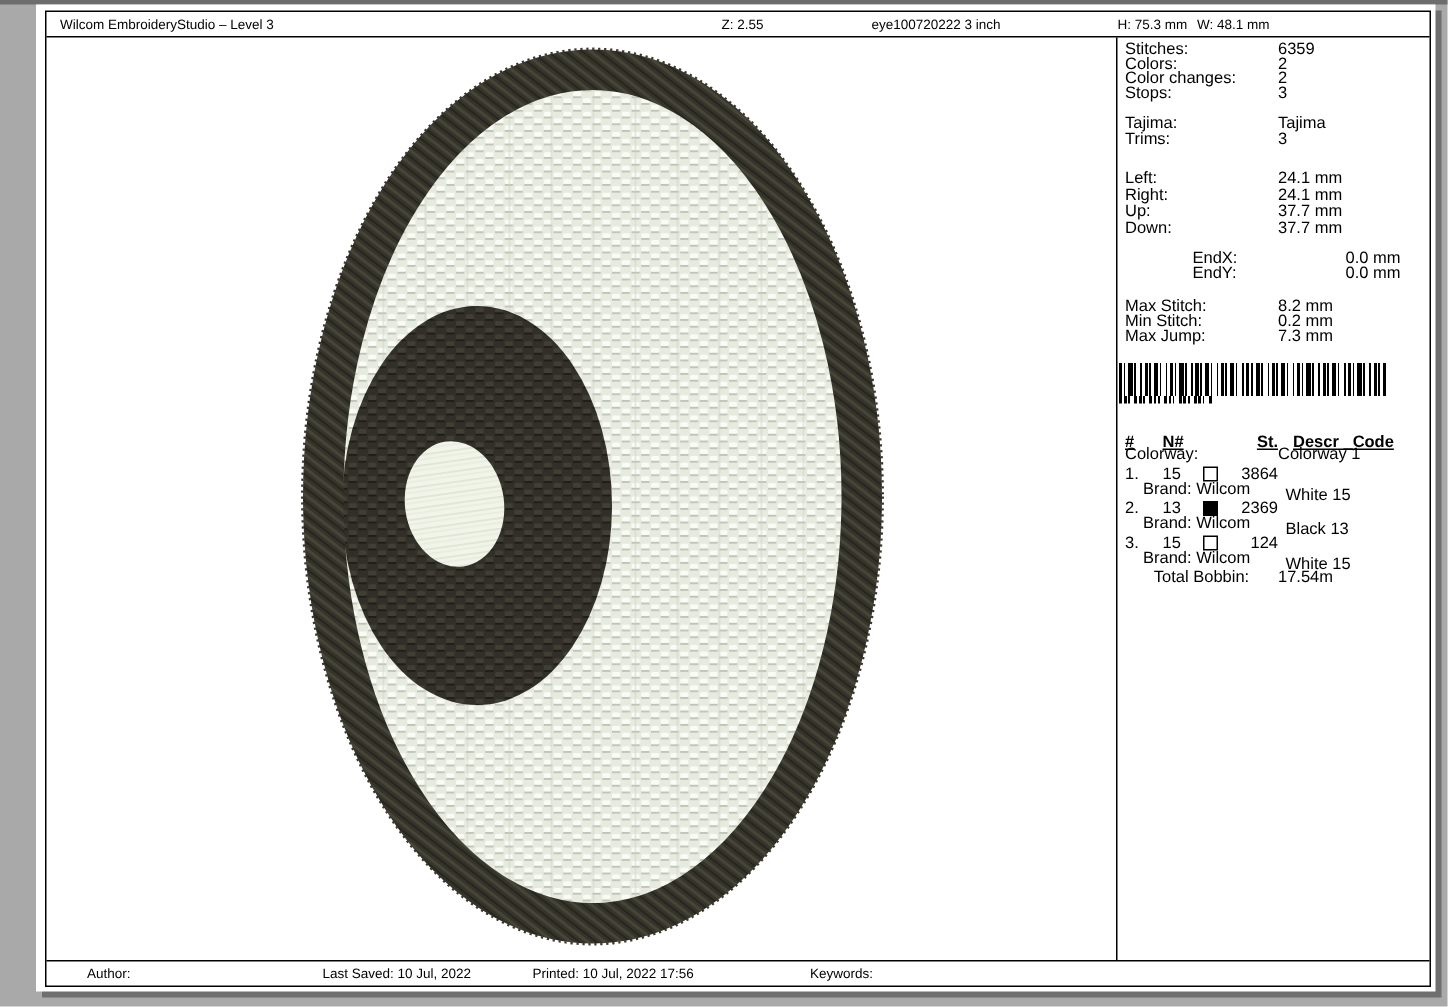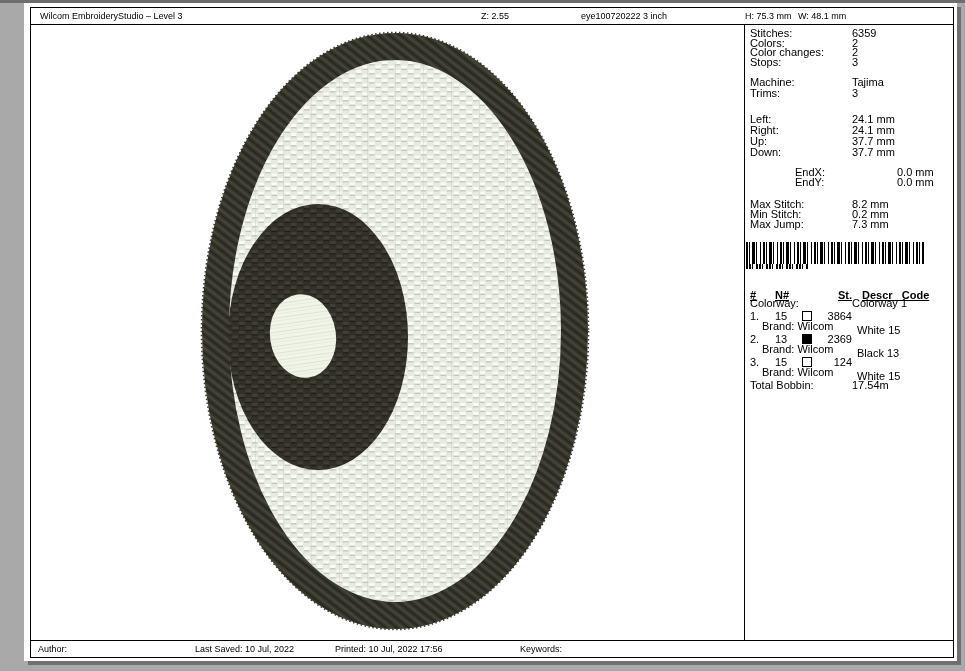--- a/index.html
+++ b/index.html
@@ -23,21 +23,21 @@
   .rheader span{position:absolute;white-space:nowrap;}
   .hd-title{left:9px;}
   .hd-zoom{left:450px;}
   .hd-name{left:550px;}
   .hd-h{left:714px;}
   .hd-w{left:767px;}
   .rbody{flex:1;display:flex;min-height:0;}
   .design-cell{flex:1;position:relative;overflow:hidden;}
   .panel{width:208px;border-left:1px solid #000;position:relative;font-size:11px;}
   .rfooter{height:16px;min-height:16px;border-top:1px solid #000;position:relative;font-size:9px;line-height:16px;}
-  .rfooter span{position:absolute;white-space:nowrap;}
+  .rfooter span{position:absolute;white-space:nowrap;margin-left:20px;}
   .ft-author{left:7px;}
   .ft-saved{left:164px;}
   .ft-printed{left:304px;}
   .ft-keywords{left:489px;}
 
   
   .stats{position:absolute;left:5px;top:4px;right:2px;}
   .srow{display:flex;white-space:nowrap;}
   .slabel{width:102px;flex:0 0 102px;}
   .sval{flex:1;}
@@ -70,21 +70,21 @@
   .c-n{width:22px;flex:0 0 22px;}
   .c-sw{width:20px;flex:0 0 20px;display:flex;align-items:center;}
   .c-st{width:35px;flex:0 0 35px;text-align:right;}
   .c-desc{padding-left:5px;margin-top:14px;}
   .c-desc-hd{padding-left:10px;}
   .thread-item{margin-bottom:3px;}
   .t-main{display:flex;height:10px;line-height:10px;}
   .t-brand{height:10px;line-height:10px;padding-left:12px;white-space:nowrap;}
   .swatch{width:8px;height:8px;border:1px solid #000;margin-left:5px;box-sizing:content-box;}
   .total-row{display:flex;margin-top:3px;height:10px;line-height:10px;}
-  .total-row .slabel{width:102px;flex:0 0 102px;}
+  .total-row .slabel{width:102px;flex:0 0 102px;text-align:center;}
 </style>
 </head>
 <body>
 
 <div class="top-edge"></div>
 
 <div class="page">
   <div class="report">
 
     <div class="rheader">
@@ -157,21 +157,21 @@
                 <span class="slabel">Color changes:</span>
                 <span class="sval">2</span>
               </div>
             <div class="srow">
                 <span class="slabel">Stops:</span>
                 <span class="sval">3</span>
               </div>
           </div>
           <div class="g1">
             <div class="srow">
-                <span class="slabel">Machine:</span>
+                <span class="slabel">Tajima:</span>
                 <span class="sval">Tajima</span>
               </div>
             <div class="srow">
                 <span class="slabel">Trims:</span>
                 <span class="sval">3</span>
               </div>
           </div>
           <div class="g2">
             <div class="srow">
                 <span class="slabel">Left:</span>

